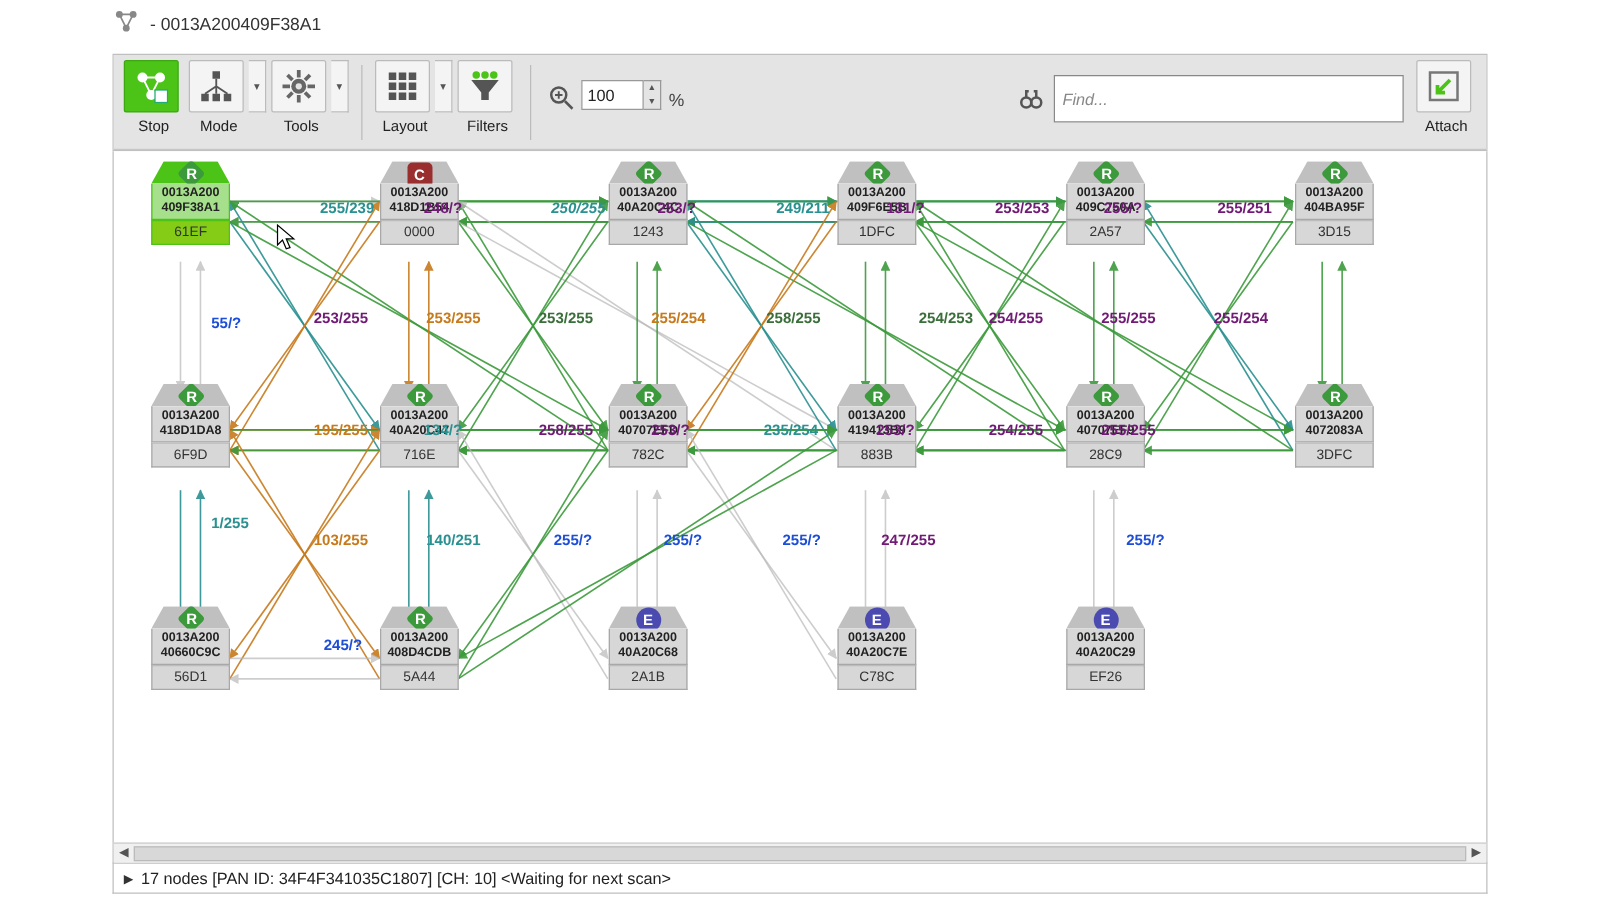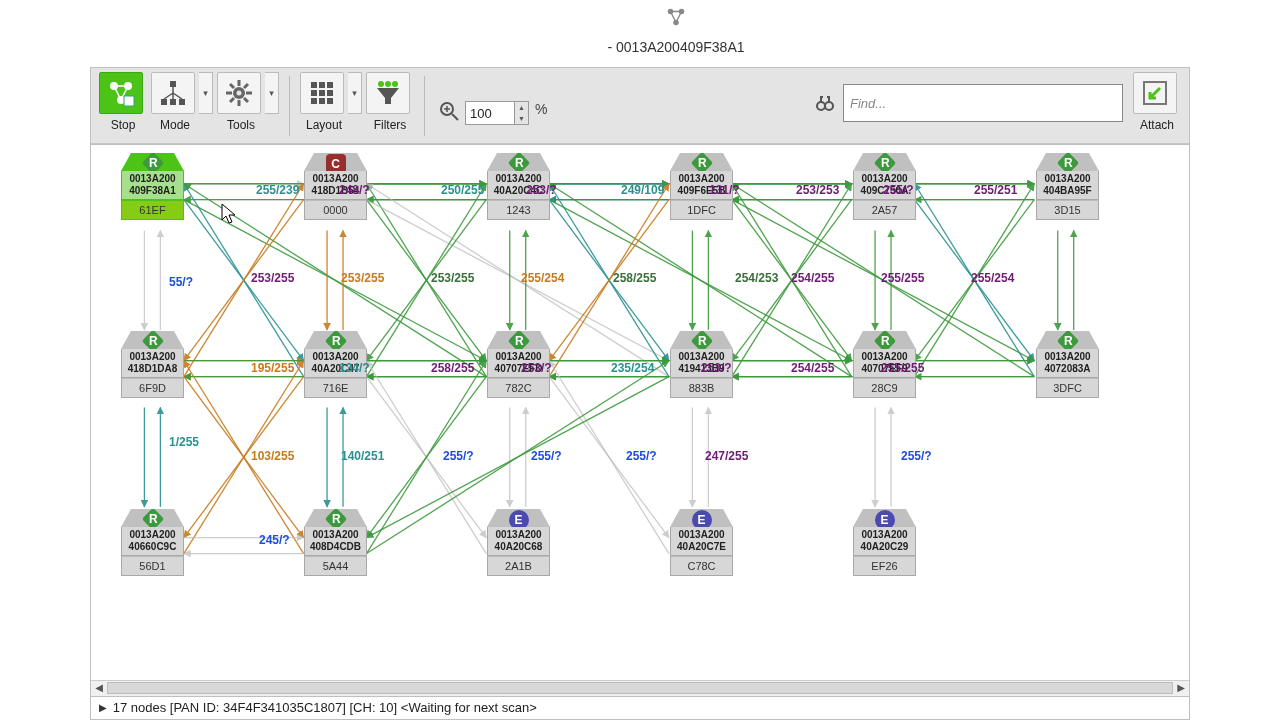--- a/index.html
+++ b/index.html
@@ -4,37 +4,37 @@
 <style>
   * { box-sizing: border-box; }
   html, body {
     margin: 0; padding: 0; width: 1280px; height: 720px;
     font-family: "Segoe UI", Arial, sans-serif; font-size: 13px;
     color: #222; background: #fff; overflow: hidden;
   }
   .app { width: 100%; height: 100%; display: flex; flex-direction: column; }
 
   
-  .title-row { display: flex; align-items: center; gap: 8px; padding: 6px 18px 6px 90px; flex-direction: column; }
+  .title-row { display: flex; align-items: center; gap: 8px; padding: 6px 18px 6px 90px; }
   .title-icon svg { width: 22px; height: 22px; }
   .title-text { font-size: 14px; color: #333; }
 
   
   .panel-frame { margin: 6px 90px 0 90px; border: 1px solid #bfbfbf; background: #fff; flex: 0 0 auto; }
   .toolbar { height: 76px; background: #e4e4e4; border-bottom: 1px solid #c6c6c6; display: flex; align-items: flex-start; padding: 4px 8px 0 8px; }
   .tool-group { display: flex; align-items: flex-start; gap: 4px; }
   .divider { width: 1px; height: 60px; background: #bbb; margin: 4px 10px 0 10px; }
   .tool-btn { width: 48px; text-align: center; cursor: pointer; }
   .tool-btn .ticon { width: 44px; height: 42px; border: 1px solid #bbb; background: #f4f4f4; border-radius: 2px; display: flex; align-items: center; justify-content: center; }
   .tool-btn.active .ticon { background: #4cc417; border-color: #3aa80e; }
   .tool-btn .tlabel { font-size: 12px; margin-top: 4px; color: #222; }
   .tool-drop { width: 14px; height: 42px; border: 1px solid #bbb; background: #f4f4f4; display: flex; align-items: center; justify-content: center; font-size: 9px; color: #555; cursor: pointer; border-left: none; }
   .tool-pair { display: flex; }
 
-  .zoom-wrap { display: flex; align-items: flex-start; gap: 6px; margin-top: 29px; margin-left: 4px; }
+  .zoom-wrap { display: flex; align-items: flex-end; gap: 6px; margin-top: 16px; margin-left: 4px; }
   .zoom-icon { width: 20px; height: 20px; color: #555; }
   .zoom-field { width: 50px; height: 24px; border: 1px solid #999; background: #fff; display: flex; align-items: center; padding: 0 4px; font-size: 13px; }
   .zoom-spin { width: 14px; height: 24px; display: flex; flex-direction: column; border: 1px solid #999; border-left: none; }
   .zoom-spin div { flex: 1; font-size: 7px; text-align: center; line-height: 11px; color: #555; cursor: pointer; }
   .zoom-pct { font-size: 14px; color: #444; }
 
   .spacer { flex: 1; }
   .find-wrap { display: flex; align-items: center; gap: 8px; margin-top: 12px; }
   .find-icon { width: 20px; height: 20px; color: #555; }
   .find-input { width: 280px; height: 24px; border: 1px solid #888; padding: 18px 6px; font-size: 13px; font-style: italic; color: #777; }
@@ -503,23 +503,23 @@
               <span>E</span>
             </div>
           </div>
           <div class="body">0013A200<br>40A20C29</div>
           <div class="short">EF26</div>
         </div>
       </div>
     <div id="labels-layer">
         <span class="edge-label lbl-teal" style="left: 165px; top: 38px;">255/239</span>
         <span class="edge-label lbl-green" style="left: 248px; top: 38px;">248/?</span>
-        <span class="edge-label lbl-teal" style="left: 350px; top: 38px;">250/255</span>
+        <span class="edge-label lbl-teal" style="left: 350px; top: 38px; font-style: italic;">250/255</span>
         <span class="edge-label lbl-green" style="left: 435px; top: 38px;">253/?</span>
-        <span class="edge-label lbl-teal" style="left: 530px; top: 38px;">249/109</span>
+        <span class="edge-label lbl-teal" style="left: 530px; top: 38px;">249/211</span>
         <span class="edge-label lbl-green" style="left: 618px; top: 38px;">131/?</span>
         <span class="edge-label lbl-green" style="left: 705px; top: 38px;">253/253</span>
         <span class="edge-label lbl-green" style="left: 792px; top: 38px;">255/?</span>
         <span class="edge-label lbl-green" style="left: 883px; top: 38px; text-align: right;">255/251</span>
         <span class="edge-label lbl-grey" style="left: 78px; top: 130px;">55/?</span>
         <span class="edge-label lbl-green" style="left: 160px; top: 126px;">253/255</span>
         <span class="edge-label lbl-orange" style="left: 250px; top: 126px;">253/255</span>
         <span class="edge-label lbl-dark" style="left: 340px; top: 126px;">253/255</span>
         <span class="edge-label lbl-orange" style="left: 430px; top: 126px;">255/254</span>
         <span class="edge-label lbl-dark" style="left: 522px; top: 126px;">258/255</span>

